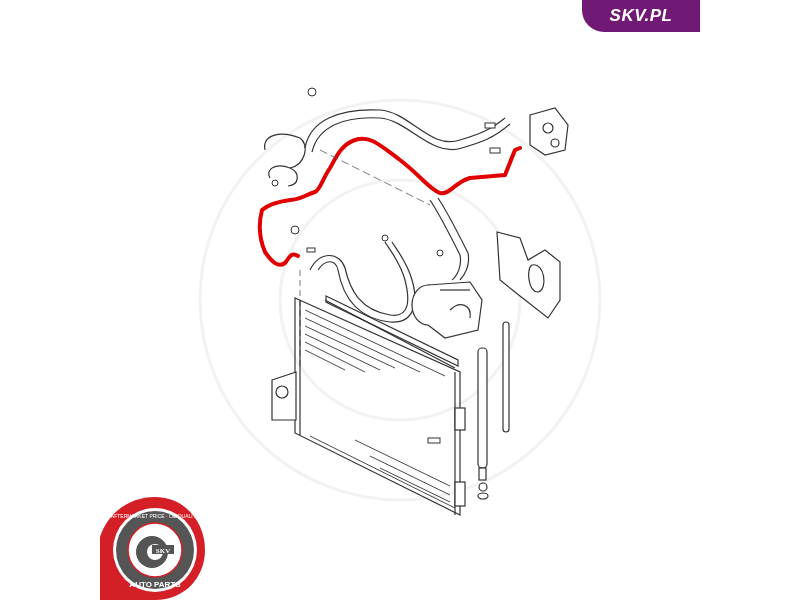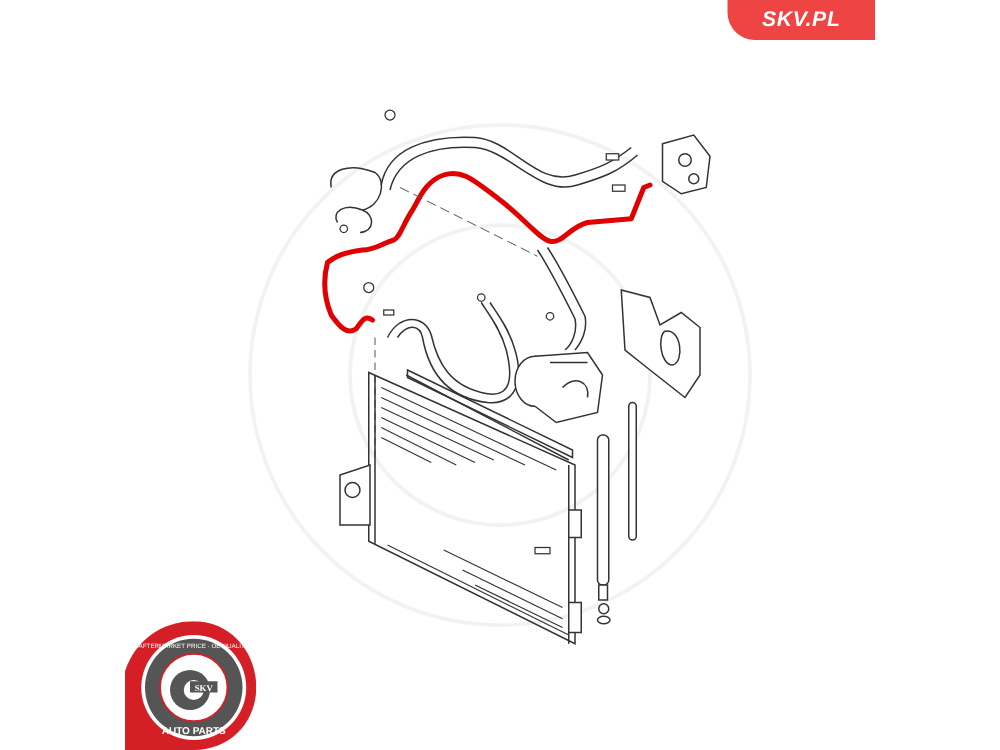--- a/index.html
+++ b/index.html
@@ -1,17 +1,17 @@
 <!DOCTYPE html>
 <html><head>
 <meta charset="utf-8">
 <style>
   html, body { margin: 0; padding: 0; }
   body { width: 800px; height: 600px; background: #ffffff; position: relative; overflow: hidden; font-family: "Liberation Sans", sans-serif; }
-  .brand-tab { position: absolute; left: 582px; top: 0; width: 118px; height: 32px; background: #ef4444; border-bottom-left-radius: 22px; display: flex; align-items: center; justify-content: center; }
+  .brand-tab { position: absolute; left: 582px; top: 0; width: 118px; height: 32px; background: #701a75; border-bottom-left-radius: 22px; display: flex; align-items: center; justify-content: center; }
   .brand-text { color: #ffffff; font-weight: bold; font-style: italic; font-size: 17px; letter-spacing: 0.5px; font-family: "Liberation Sans", sans-serif; }
   .diagram { position: absolute; left: 0; top: 0; width: 800px; height: 600px; }
   .badge { position: absolute; left: 100px; top: 497px; width: 105px; height: 103px; }
 </style>
 </head>
 <body>
 
 <div class="brand-tab">
   <span class="brand-text">SKV.PL</span>
 </div>

